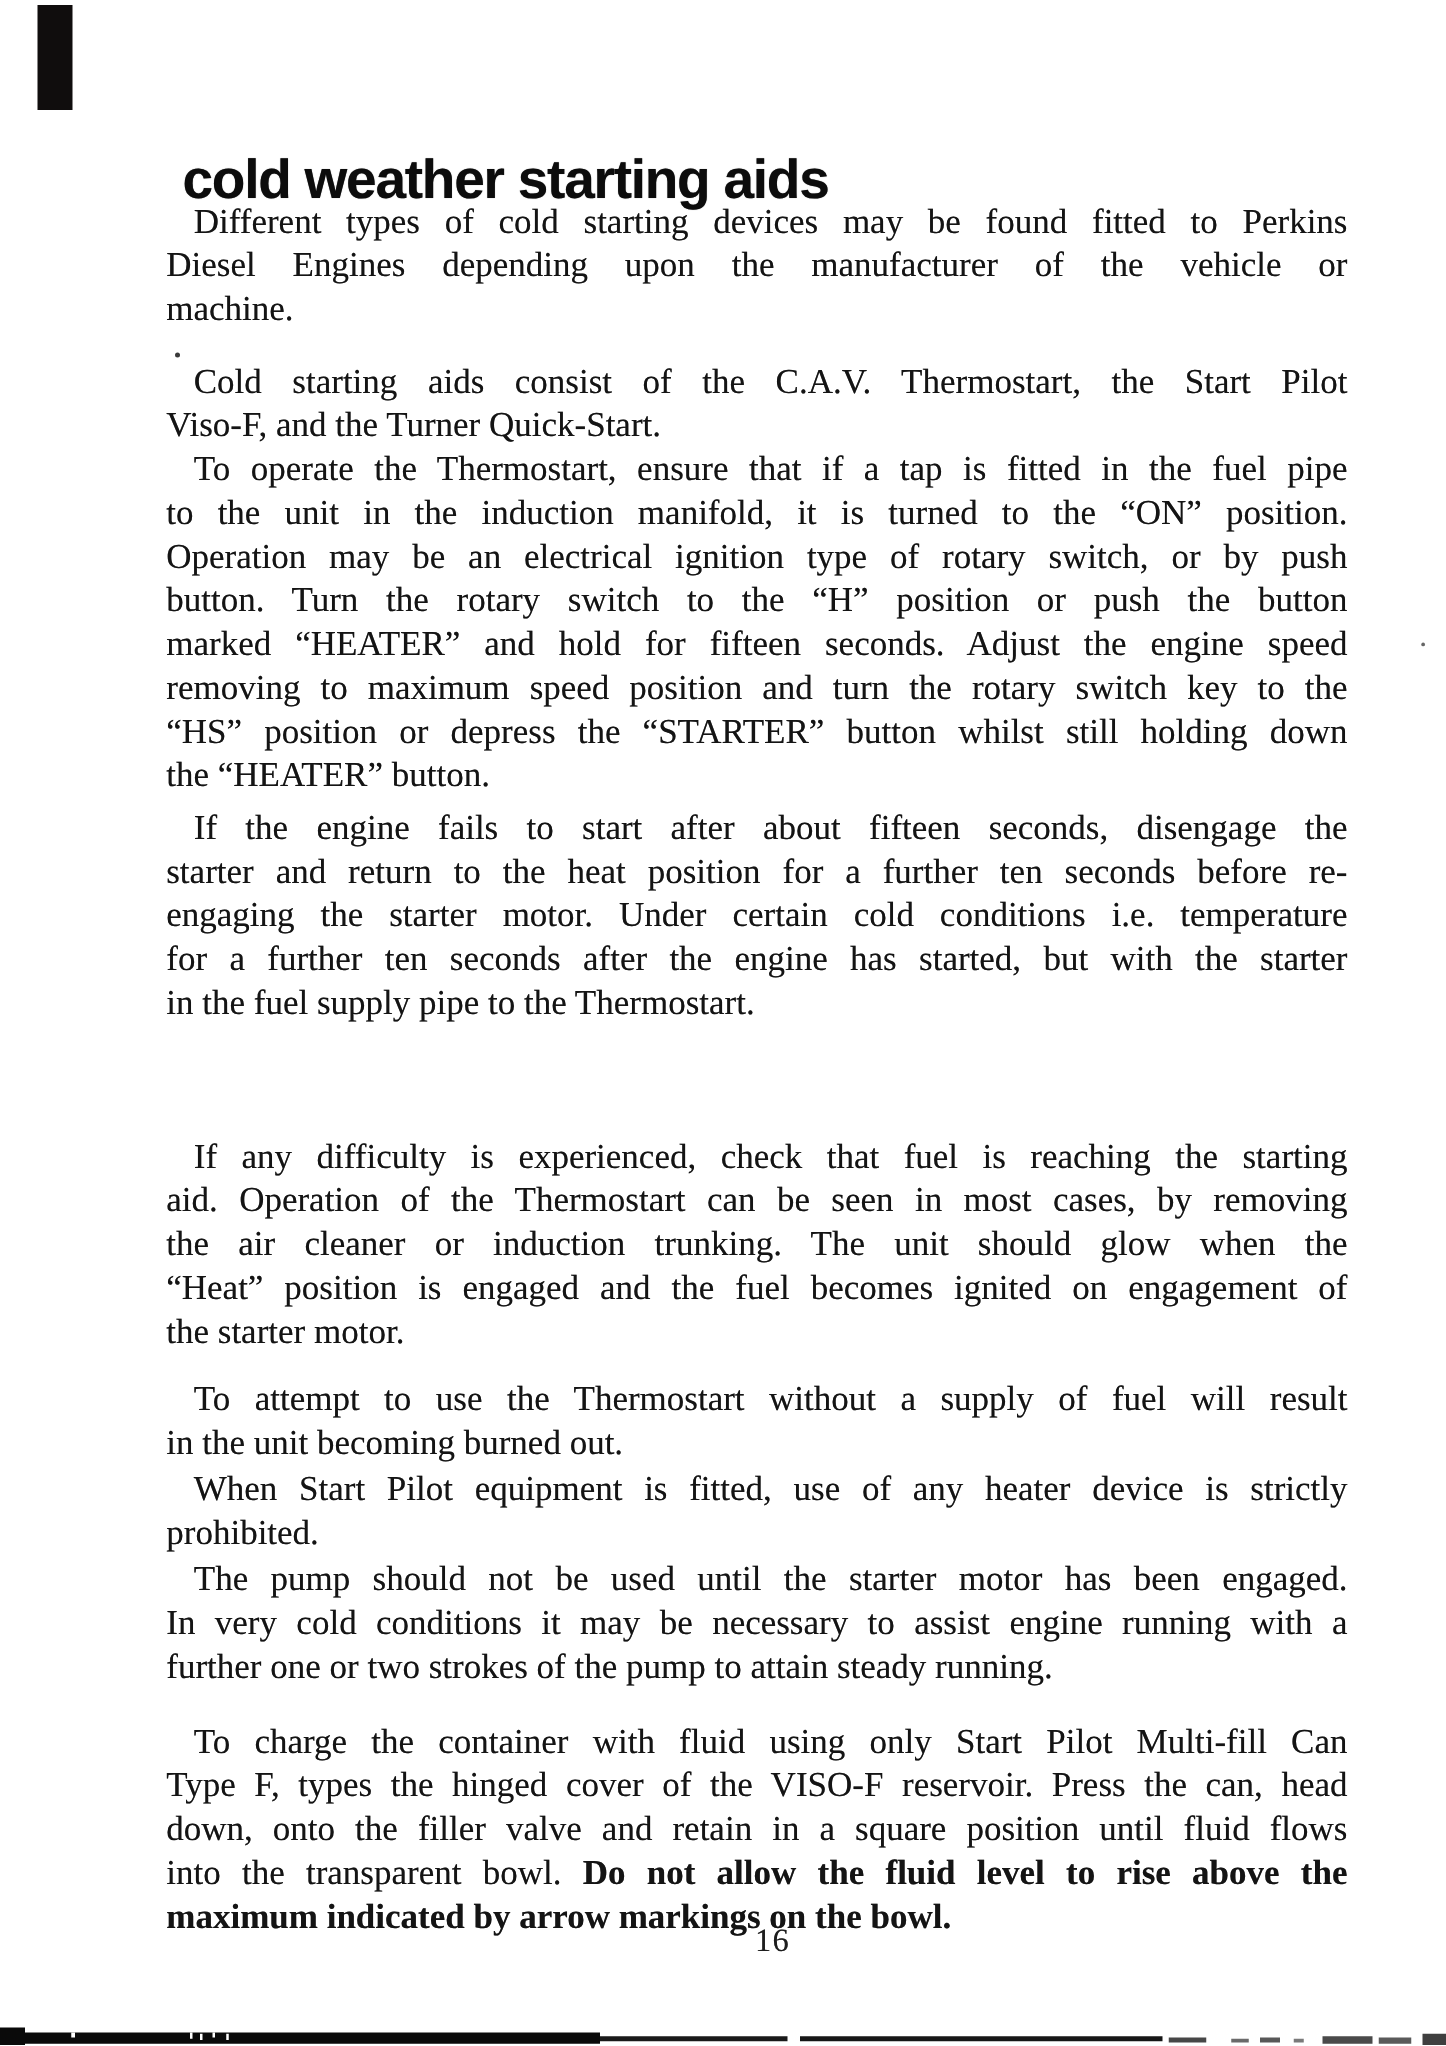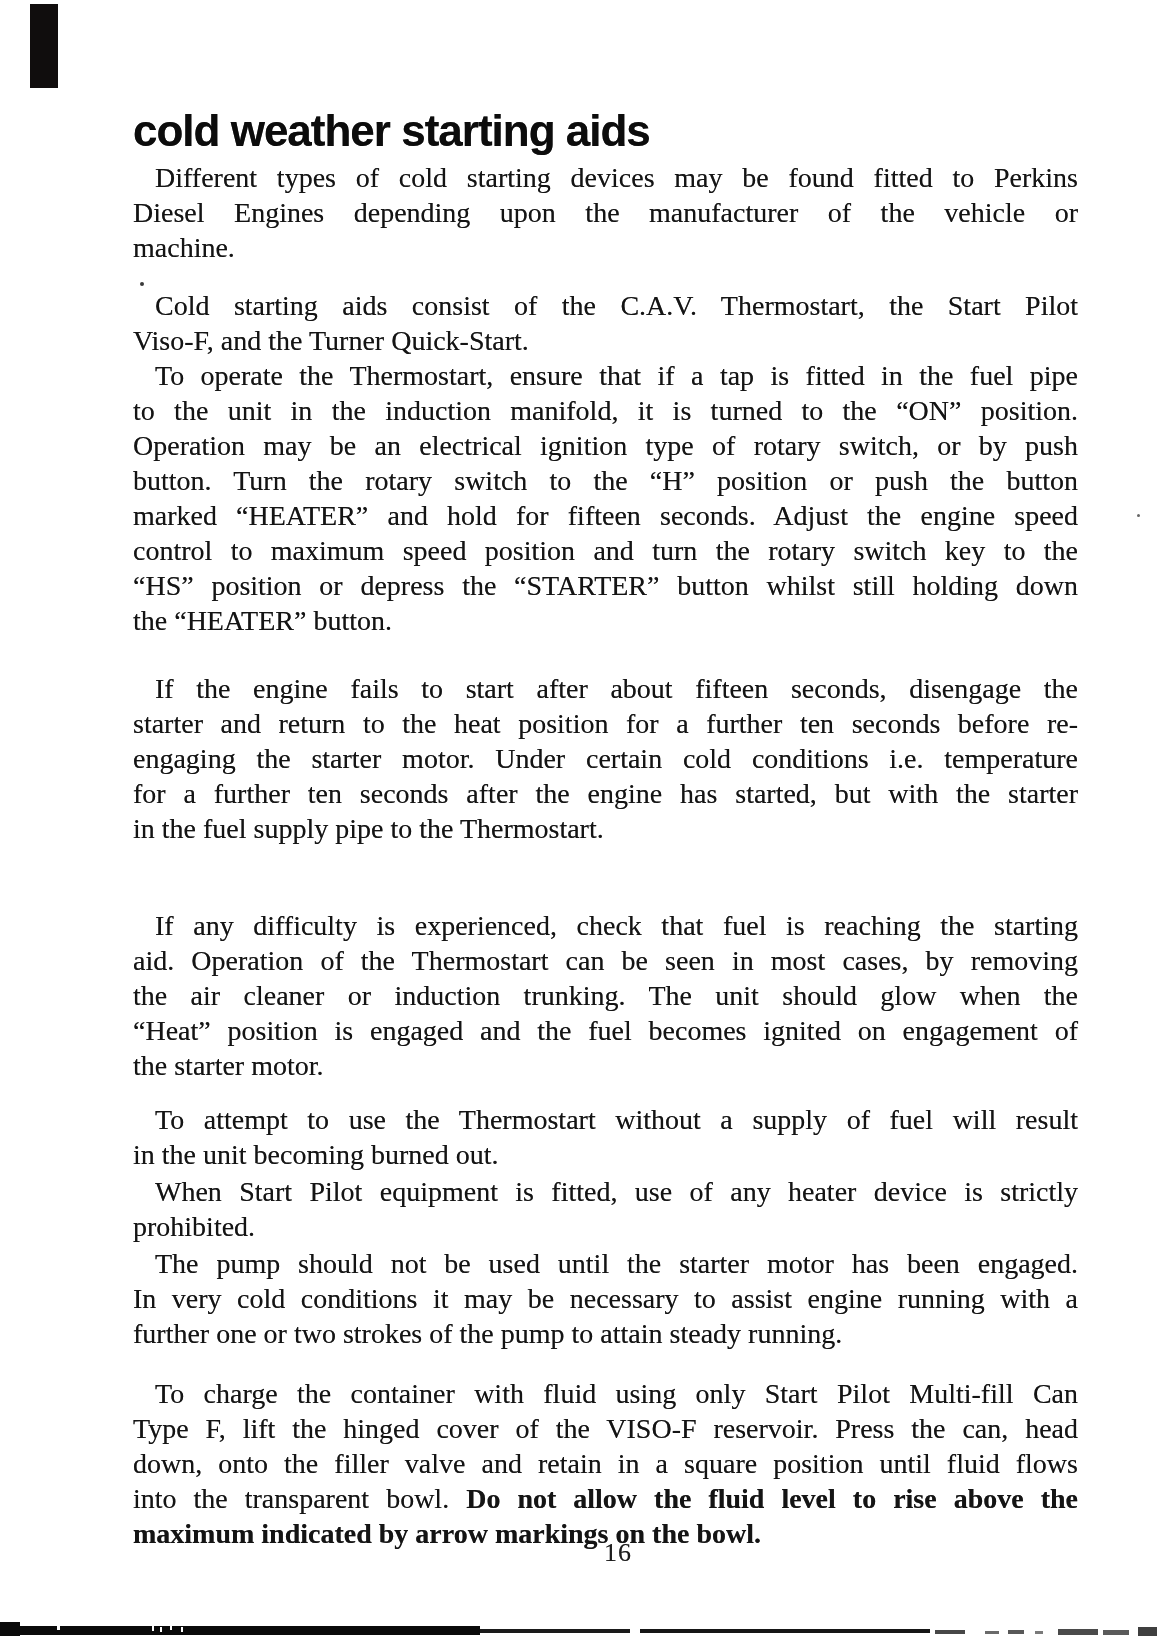--- a/index.html
+++ b/index.html
@@ -9,21 +9,21 @@
     background:#ffffff;
     overflow:hidden;
     font-family:"Liberation Serif","DejaVu Serif",serif;
     color:#141414;
   }
   .corner-mark{
     position:absolute;left:30px;top:4px;width:28px;height:84px;
     background:#100d0d;
   }
   .title{
-    position:absolute;left:130px;top:104px;margin:3px;
+    position:absolute;left:130px;top:104px;margin:16px;
     font-family:"Liberation Sans","DejaVu Sans",sans-serif;
     font-weight:bold;font-size:44px;line-height:48px;letter-spacing:-1px;
     color:#0c0c0c;
     text-shadow:0 0 0.6px rgba(0,0,0,0.65);
   }
   .para{
     position:absolute;left:133px;width:945px;
     font-size:28px;line-height:35px;
     text-shadow:0 0 0.5px rgba(10,10,10,0.55);
   }
@@ -57,25 +57,25 @@
   <div class="para" id="para-1" style="top:288px">
       <div class="line first"><span>Cold starting aids consist of the C.A.V. Thermostart, the Start Pilot</span></div>
       <div class="line last"><span>Viso-F, and the Turner Quick-Start.</span></div>
     </div>
   <div class="para" id="para-2" style="top:358px">
       <div class="line first"><span>To operate the Thermostart, ensure that if a tap is fitted in the fuel pipe</span></div>
       <div class="line"><span>to the unit in the induction manifold, it is turned to the “ON” position.</span></div>
       <div class="line"><span>Operation may be an electrical ignition type of rotary switch, or by push</span></div>
       <div class="line"><span>button. Turn the rotary switch to the “H” position or push the button</span></div>
       <div class="line"><span>marked “HEATER” and hold for fifteen seconds. Adjust the engine speed</span></div>
-      <div class="line"><span>control to maximum speed position and turn the rotary switch key to the</span></div>
+      <div class="line"><span>removing to maximum speed position and turn the rotary switch key to the</span></div>
       <div class="line"><span>“HS” position or depress the “STARTER” button whilst still holding down</span></div>
       <div class="line last"><span>the “HEATER” button.</span></div>
     </div>
-  <div class="para" id="para-3" style="top:671px">
+  <div class="para" id="para-3" style="top:645px">
       <div class="line first"><span>If the engine fails to start after about fifteen seconds, disengage the</span></div>
       <div class="line"><span>starter and return to the heat position for a further ten seconds before re-</span></div>
       <div class="line"><span>engaging the starter motor. Under certain cold conditions i.e. temperature</span></div>
       <div class="line"><span>for a further ten seconds after the engine has started, but with the starter</span></div>
       <div class="line last"><span>in the fuel supply pipe to the Thermostart.</span></div>
     </div>
   <div class="para" id="para-4" style="top:908px">
       <div class="line first"><span>If any difficulty is experienced, check that fuel is reaching the starting</span></div>
       <div class="line"><span>aid. Operation of the Thermostart can be seen in most cases, by removing</span></div>
       <div class="line"><span>the air cleaner or induction trunking. The unit should glow when the</span></div>
@@ -90,21 +90,21 @@
       <div class="line first"><span>When Start Pilot equipment is fitted, use of any heater device is strictly</span></div>
       <div class="line last"><span>prohibited.</span></div>
     </div>
   <div class="para" id="para-7" style="top:1246px">
       <div class="line first"><span>The pump should not be used until the starter motor has been engaged.</span></div>
       <div class="line"><span>In very cold conditions it may be necessary to assist engine running with a</span></div>
       <div class="line last"><span>further one or two strokes of the pump to attain steady running.</span></div>
     </div>
   <div class="para" id="para-8" style="top:1376px">
       <div class="line first"><span>To charge the container with fluid using only Start Pilot Multi-fill Can</span></div>
-      <div class="line"><span>Type F, lift the hinged cover of the VISO-F reservoir. Press the can, head</span></div>
+      <div class="line"><span>Type F, types the hinged cover of the VISO-F reservoir. Press the can, head</span></div>
       <div class="line"><span>down, onto the filler valve and retain in a square position until fluid flows</span></div>
       <div class="line"><span>into the transparent bowl. </span><span class="b">Do not allow the fluid level to rise above the</span></div>
       <div class="line last"><span class="b">maximum indicated by arrow markings on the bowl.</span></div>
     </div>
 
   <div class="pageno">16</div>
 
   <div class="speck" style="left:140px;top:282px;width:4px;height:4px;"></div>
   <div class="speck" style="left:1137px;top:514px;width:3px;height:3px;background:#666;"></div>
 

